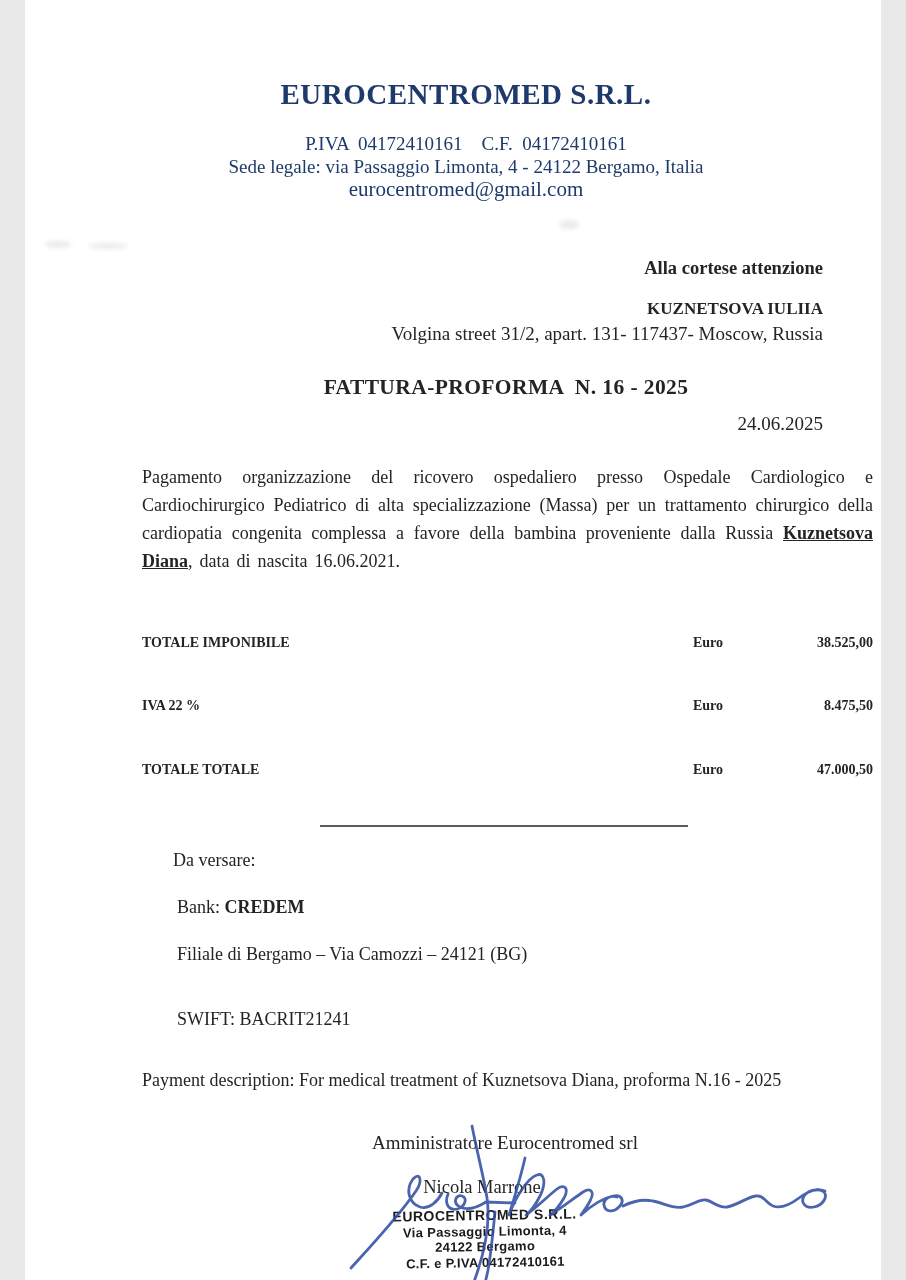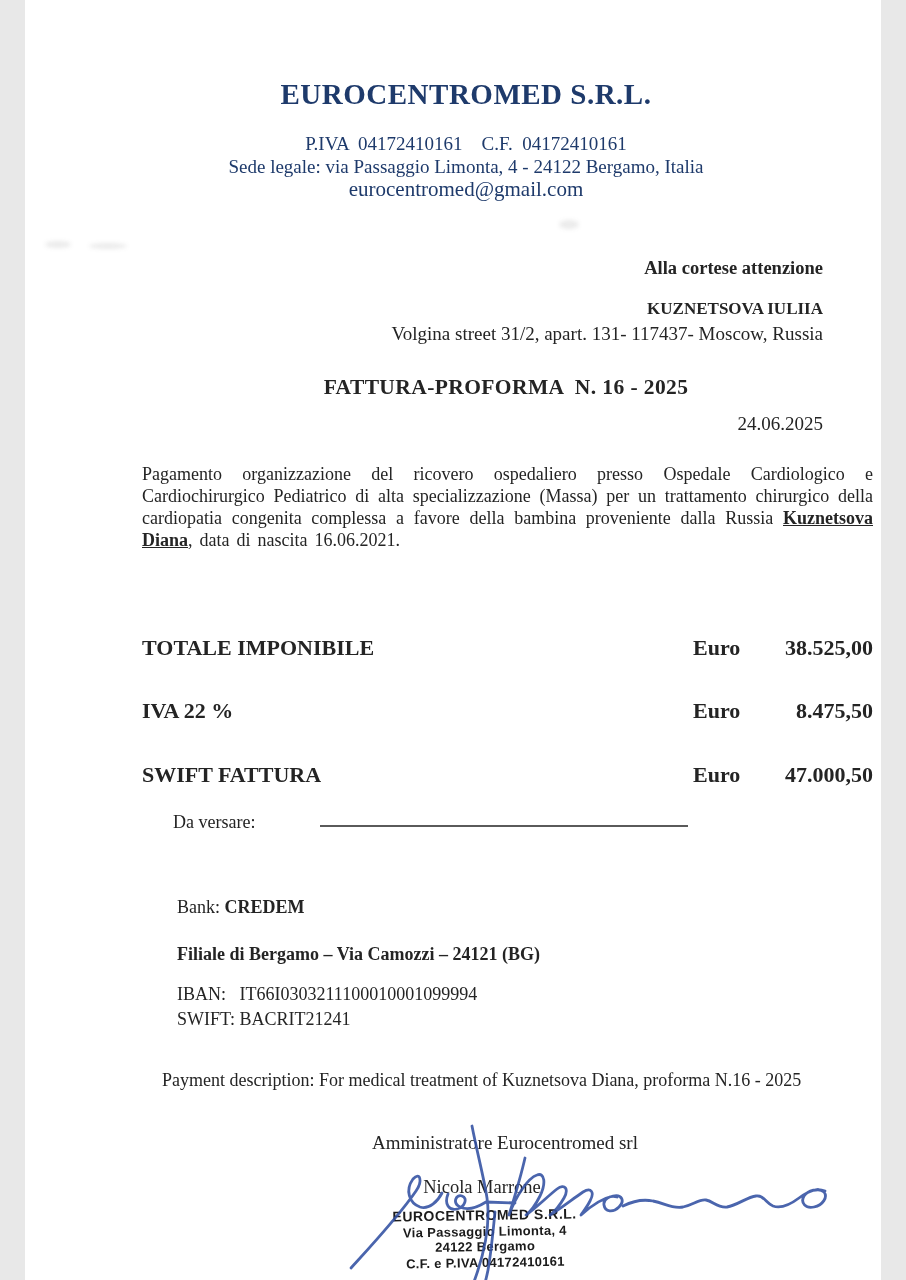--- a/index.html
+++ b/index.html
@@ -28,43 +28,43 @@
 
   .attn-label{top:246px;font-size:18.5px;font-weight:bold;}
   .attn-name{top:287px;font-size:17px;font-weight:bold;}
   .attn-addr{top:311px;font-size:19px;font-weight:normal;}
 
   .inv-title{top:375px;font-size:21.5px;font-weight:bold;transform:translateX(28px);letter-spacing:.4px;}
   .inv-date{top:401px;font-size:19px;}
 
   .para{
     top:463px;left:117px;width:731px;
-    font-size:18px;line-height:22px;
+    font-size:18px;line-height:28px;
     text-align:justify;word-spacing:2.5px;
   }
   .para .ku{font-weight:bold;text-decoration:underline;}
 
-  .total-row{left:117px;width:731px;height:26px;font-size:22px;font-weight:bold;}
+  .total-row{left:117px;width:731px;height:26px;font-size:14px;font-weight:bold;}
   .total-row .lbl{position:absolute;left:0;top:0;}
   .total-row .cur{position:absolute;left:551px;top:0;}
   .total-row .amt{position:absolute;right:0;top:0;text-align:center;}
   .row-1{top:635px;}
   .row-2{top:698px;}
   .row-3{top:762px;}
 
   .sep-line{top:825px;left:295px;width:368px;height:2px;background:#5a5a5a;}
 
   .pay{font-size:18px;}
-  .pay-intro{top:812px;left:148px;text-align:right;}
+  .pay-intro{top:850px;left:148px;text-align:right;}
   .pay-bank{top:897px;left:152px;}
-  .pay-branch{top:944px;left:152px;font-weight:bold;}
+  .pay-branch{top:944px;left:152px;font-weight:normal;}
   .pay-iban{top:984px;left:152px;}
   .pay-swift{top:1009px;left:152px;}
   .pay-lbl{display:inline-block;width:58px;}
-  .pay-desc{top:1070px;left:117px;font-size:18px;margin-left:20px;}
+  .pay-desc{top:1070px;left:117px;font-size:18px;}
 
   .sig-role{top:1132px;font-size:19px;transform:translateX(27px);}
   .sig-name{top:1177px;font-size:18.5px;transform:translateX(4px);}
 
   .stamp{
     top:1208px;left:0;width:906px;text-align:center;
     font-family:"Liberation Sans","DejaVu Sans",sans-serif;
     font-weight:bold;color:#1b1b1b;
     font-size:13px;line-height:15.5px;letter-spacing:.3px;
     transform:translateX(7px) rotate(-1deg);
@@ -100,37 +100,33 @@
     <span class="lbl">TOTALE IMPONIBILE</span>
     <span class="cur">Euro</span>
     <span class="amt">38.525,00</span>
   </div>
   <div class="abs total-row row-2">
     <span class="lbl">IVA 22 %</span>
     <span class="cur">Euro</span>
     <span class="amt">8.475,50</span>
   </div>
   <div class="abs total-row row-3">
-    <span class="lbl">SWIFT FATTURA</span>
+    <span class="lbl">TOTALE TOTALE</span>
     <span class="cur">Euro</span>
     <span class="amt">47.000,50</span>
   </div>
 
   <div class="abs sep-line"></div>
 
   <div class="abs pay pay-intro">Da versare:</div>
   <div class="abs pay pay-bank">
     <span>Bank:</span>
     <span class="b">CREDEM</span>
   </div>
   <div class="abs pay pay-branch">Filiale di Bergamo – Via Camozzi – 24121 (BG)</div>
-  <div class="abs pay pay-iban">
-    <span class="pay-lbl">IBAN:</span>
-    <span>IT66I0303211100010001099994</span>
-  </div>
   <div class="abs pay pay-swift">
     <span class="pay-lbl">SWIFT:</span>
     <span>BACRIT21241</span>
   </div>
   <div class="abs pay-desc">Payment description: For medical treatment of Kuznetsova Diana, proforma N.16 - 2025</div>
 
   <div class="abs center-line sig-role">Amministratore Eurocentromed srl</div>
   <div class="abs center-line sig-name">Nicola Marrone</div>
 
   <div class="abs stamp">

